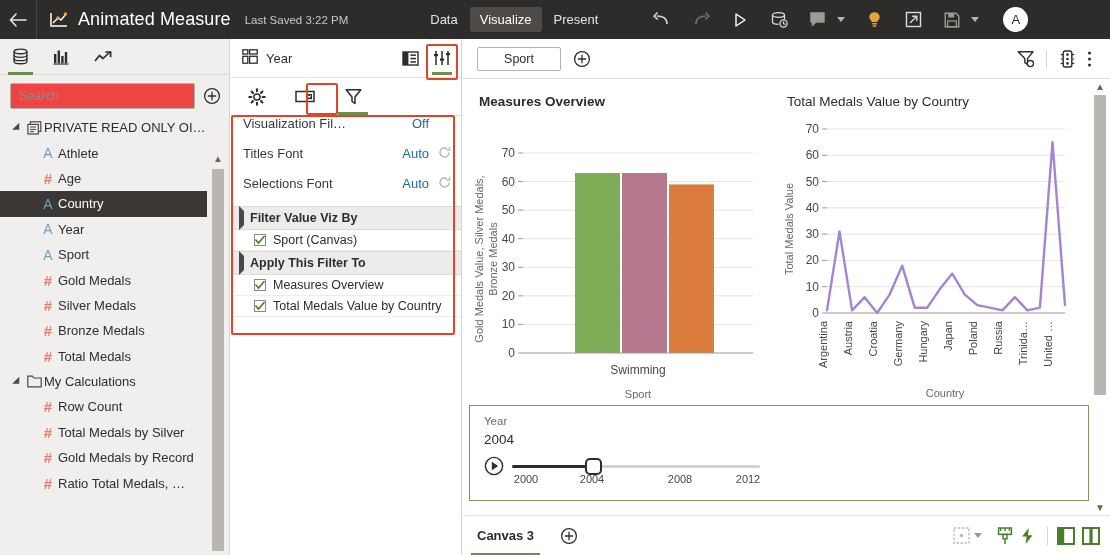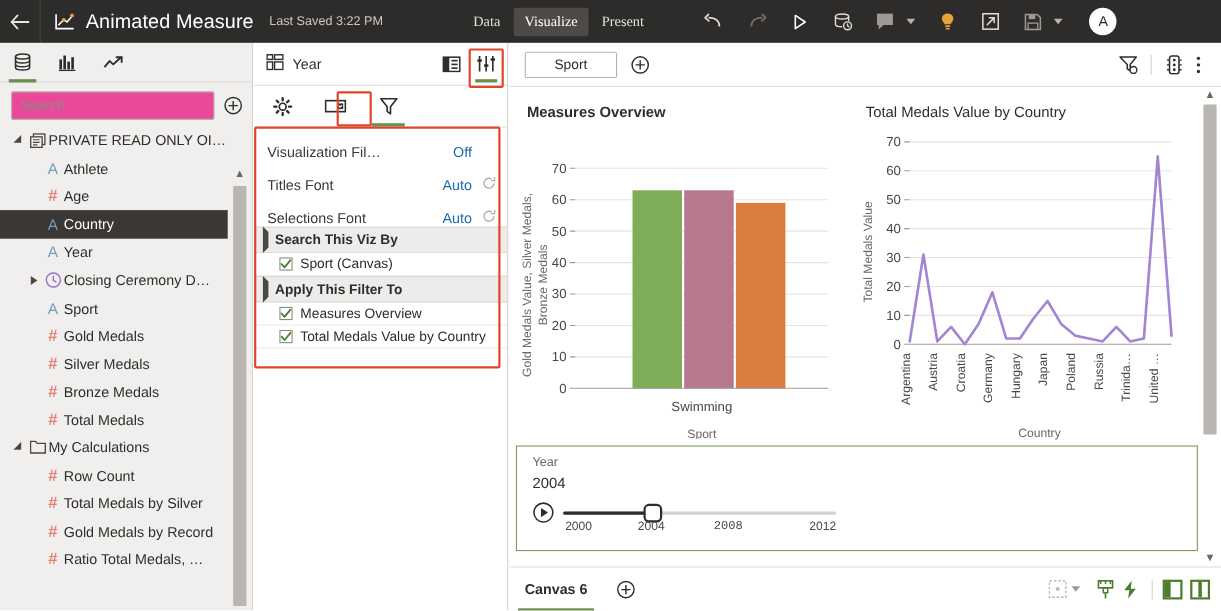--- a/index.html
+++ b/index.html
@@ -25,21 +25,21 @@
   .tb-applogo {
     margin-left: 12px; width: 20px; height: 20px;
     display: flex; align-items: center; justify-content: center;
   }
   .tb-title {
     color: #ffffff; font-size: 18px; margin-left: 9px; letter-spacing: .1px;
   }
   .tb-saved { color: #cbc8c4; font-size: 11.5px; margin-left: 14px; }
   .tb-modes { margin-left: 72px; display: flex; align-items: center; gap: 2px; }
   .tb-mode {
-    color: #e4e2df; font-size: 13px; padding: 5px 10px; border-radius: 2px; cursor: pointer; font-family: Liberation Serif, serif;
+    color: #e4e2df; font-size: 13px; padding: 5px 10px; border-radius: 2px; cursor: pointer;
   }
   .tb-mode.active { background: #4d4a47; color: #ffffff; }
   .tb-icons { margin-left: 44px; display: flex; align-items: center; gap: 19px; }
   .tb-ic { width: 20px; height: 20px; display: flex; align-items: center; justify-content: center; cursor: pointer; }
   .caret-dn {
     width: 0; height: 0; border-left: 4.5px solid transparent; border-right: 4.5px solid transparent;
     border-top: 5.5px solid #b9b6b2; margin-left: -10px; cursor: pointer;
   }
   .avatar {
     margin-left: 24px; width: 25px; height: 25px; border-radius: 50%;
@@ -53,21 +53,21 @@
     background: #f1efed; border-right: 1px solid #d6d3d0;
   }
   .lp-tabs { height: 36px; display: flex; align-items: center; padding-left: 12px; gap: 24px;
              border-bottom: 1px solid #dedbd8; }
   .lp-tab { position: relative; height: 36px; display: flex; align-items: center; cursor: pointer; }
   .lp-tab.active::after {
     content:""; position: absolute; left: -4px; right: -4px; bottom: 0; height: 3px; background: #6b8f4e;
   }
   .lp-search-row { display: flex; align-items: center; padding: 8px 8px 6px 10px; gap: 8px; }
   .lp-search {
-    flex: 1; height: 26px; border: 1px solid #b5b2ae; background: #ec4899; border-radius: 2px;
+    flex: 1; height: 26px; border: 1px solid #b5b2ae; background: #ef4444; border-radius: 2px;
     font-family: "Liberation Sans", sans-serif; font-size: 12.5px; color: #3a3835; padding: 0 8px;
   }
   .lp-search::placeholder { color: #8d8a86; }
   .lp-add { width: 18px; height: 18px; cursor: pointer; }
   .lp-tree { position: relative; height: 430px; overflow: hidden; }
   .tree-row {
     display: flex; align-items: center; height: 25.4px; padding-left: 10px; cursor: pointer; font-size: 13px;
     color: #2f2d2b; white-space: nowrap;
   }
   .tree-row.sel { background: #3a3734; color: #ffffff; margin-right: 22px; }
@@ -110,21 +110,21 @@
   .mp-subtabs {
     height: 38px; display: flex; align-items: center; padding-left: 14px; gap: 24px;
     border-bottom: 1px solid #e2dfdc;
   }
   .mp-subtab { position: relative; width: 24px; height: 26px; display: flex; align-items: center; justify-content: center; cursor: pointer; }
   .mp-subtab.active::after {
     content:""; position: absolute; left: -3px; right: -3px; bottom: -5px; height: 3px; background: #6b8f4e;
   }
 
   .prop-row {
-    display: flex; align-items: flex-end; height: 30px; padding: 0 10px 0 12px; font-size: 13px; color: #3a3835;
+    display: flex; align-items: flex-start; height: 30px; padding: 0 10px 0 12px; font-size: 13px; color: #3a3835;
   }
   .prop-row .lbl { flex: 1; color: #3a3835; }
   .prop-row .val { color: #1a6ca8; margin-right: 9px; }
   .reset-ic { width: 13px; height: 13px; }
 
   .sect-hdr {
     display: flex; align-items: center; height: 24px; padding-left: 8px; font-size: 12.5px; font-weight: bold;
     color: #2f2d2b; background: #eeecea; border-top: 1px solid #dedbd8; border-bottom: 1px solid #dedbd8;
   }
   .sect-hdr .tri { margin-right: 6px; }
@@ -347,32 +347,20 @@
             <span class="gl-A">A</span>
           </span>
           <span>Country</span>
         </div>
         <div class="tree-row" style="padding-left: 24px;">
           <span class="tw"></span>
           <span class="ticon">
             <span class="gl-A">A</span>
           </span>
           <span>Year</span>
-        </div>
-        <div class="tree-row" style="padding-left: 24px;">
-          <span class="tw">
-            <span class="tri-rt"></span>
-          </span>
-          <span class="ticon">
-            <svg width="15" height="15" viewBox="0 0 15 15">
-              <circle cx="7.5" cy="7.5" r="6.4" stroke="#9a6fc4" stroke-width="1.3" fill="none"></circle>
-              <path d="M7.5 3.6 V7.8 L10.4 9.5" stroke="#9a6fc4" stroke-width="1.3" fill="none"></path>
-            </svg>
-          </span>
-          <span>Closing Ceremony D…</span>
         </div>
         <div class="tree-row" style="padding-left: 24px;">
           <span class="tw"></span>
           <span class="ticon">
             <span class="gl-A">A</span>
           </span>
           <span>Sport</span>
         </div>
         <div class="tree-row" style="padding-left: 24px;">
           <span class="tw"></span>
@@ -527,21 +515,21 @@
         <div class="prop-row">
           <span class="lbl">Selections Font</span>
           <span class="val">Auto</span>
           <span><svg class="reset-ic" width="13" height="13" viewBox="0 0 13 13">
               <path d="M11 6.5 A4.5 4.5 0 1 1 9 2.8" stroke="#b5b2ae" stroke-width="1.3" fill="none"></path>
               <path d="M11.6 1 V4.2 H8.4" stroke="#b5b2ae" stroke-width="1.3" fill="none"></path>
             </svg></span>
         </div>
         <div class="sect-hdr">
           <span class="tri"><span class="tri-dn"></span></span>
-          <span>Search This Viz By</span>
+          <span>Filter Value Viz By</span>
         </div>
         <div class="chk-row">
           <span class="chk">
             <svg width="11" height="10" viewBox="0 0 11 10">
               <path d="M1 5 L4 8.4 L10 1.2" stroke="#4a7d2c" stroke-width="1.8" fill="none" stroke-linecap="round" stroke-linejoin="round"></path>
             </svg>
           </span>
           <span>Sport (Canvas)</span>
         </div>
         <div class="sect-hdr">
@@ -712,35 +700,35 @@
                 <path d="M7.8 5.8 L14.2 10 L7.8 14.2 Z" fill="#2f2d2b"></path>
               </svg>
           </div>
           <div class="sl-track">
             <div class="sl-fill"></div>
             <div class="sl-thumb"></div>
           </div>
           <div class="sl-ticks">
             <span class="sl-tick" style="left:14px;">2000</span>
             <span class="sl-tick" style="left:80px;">2004</span>
-            <span class="sl-tick" style="left:150px;font-family:Liberation Mono, monospace;">2008</span>
+            <span class="sl-tick" style="left:168px;">2008</span>
             <span class="sl-tick" style="left:236px;">2012</span>
           </div>
         </div>
       </div>
 
       <div class="vscroll cv-vscroll">
         <div class="up">▲</div>
         <div class="thumb" style="top:16px;height:300px;"></div>
         <div class="dn">▼</div>
       </div>
     </div>
 
     <div class="cv-foot">
-      <div class="cv-tab active">Canvas 6</div>
+      <div class="cv-tab active">Canvas 3</div>
       <div class="cv-foot-add">
         <svg width="18" height="18" viewBox="0 0 18 18">
             <circle cx="9" cy="9" r="7.4" stroke="#2f2d2b" stroke-width="1.3" fill="none"></circle>
             <path d="M9 4.8 V13.2 M4.8 9 H13.2" stroke="#2f2d2b" stroke-width="1.3"></path>
           </svg>
       </div>
       <div class="cv-spacer"></div>
       <div class="foot-ic">
         <svg width="17" height="17" viewBox="0 0 17 17">
             <rect x="1" y="1" width="15" height="15" stroke="#bdbab6" stroke-width="1.3" fill="none" stroke-dasharray="2.4 1.6"></rect>

